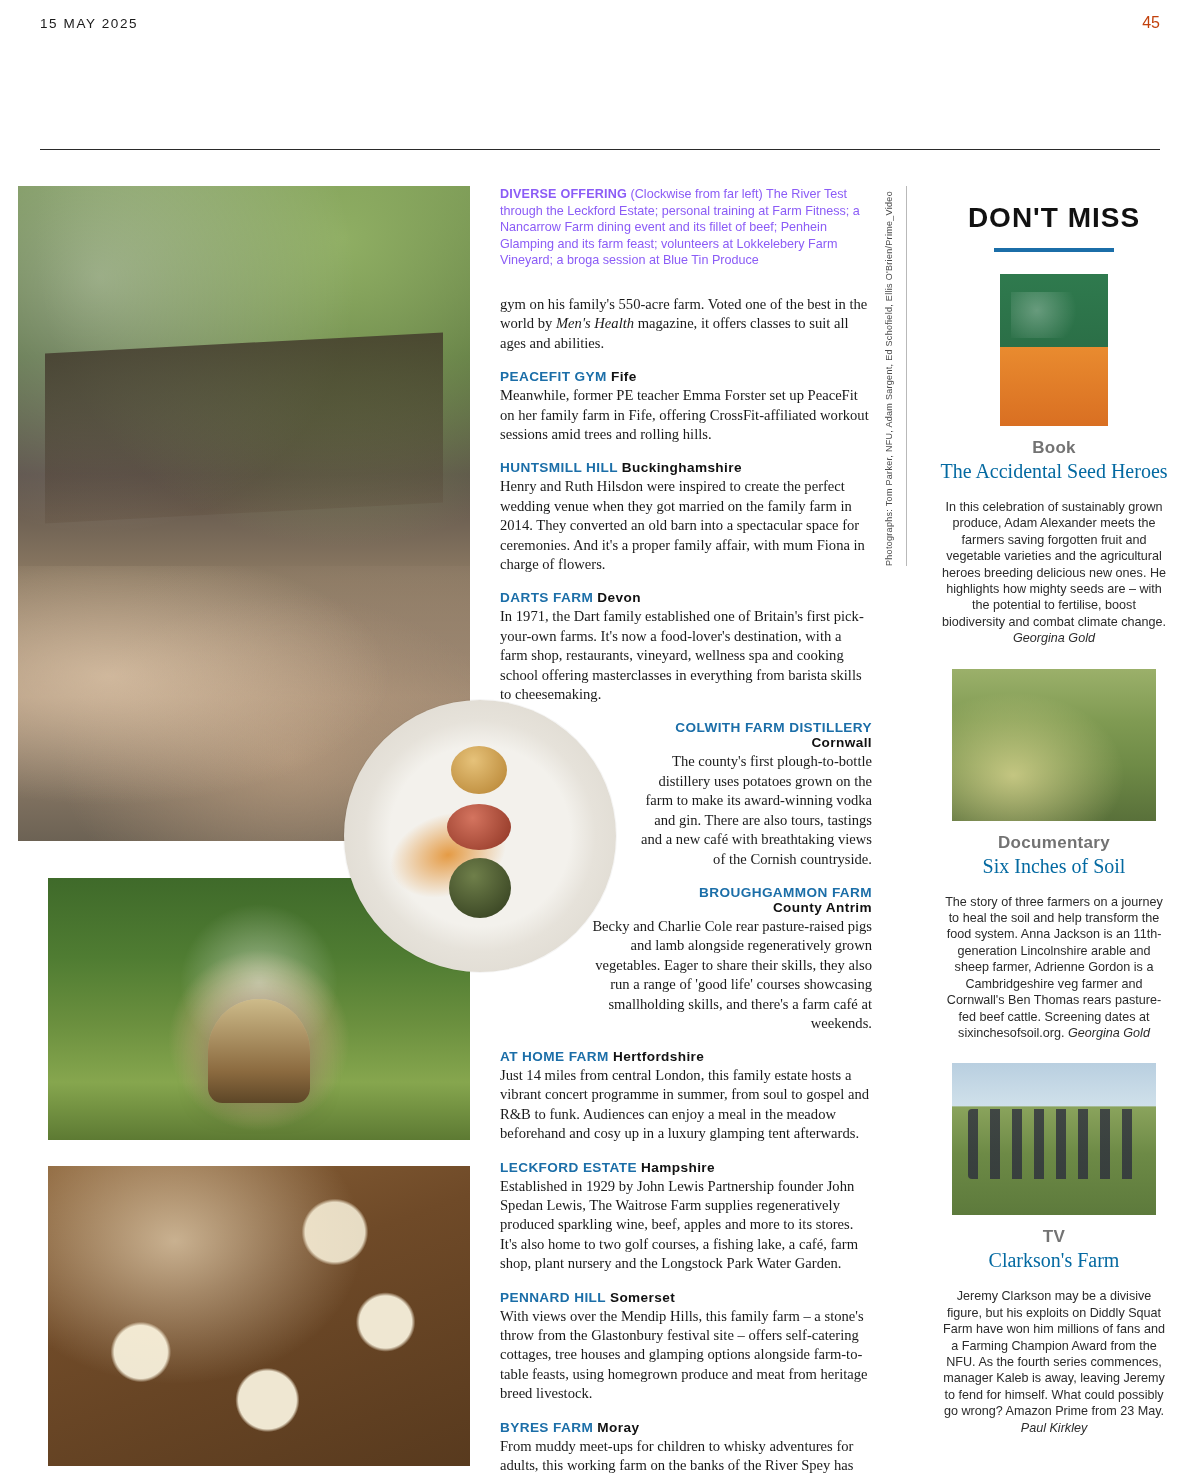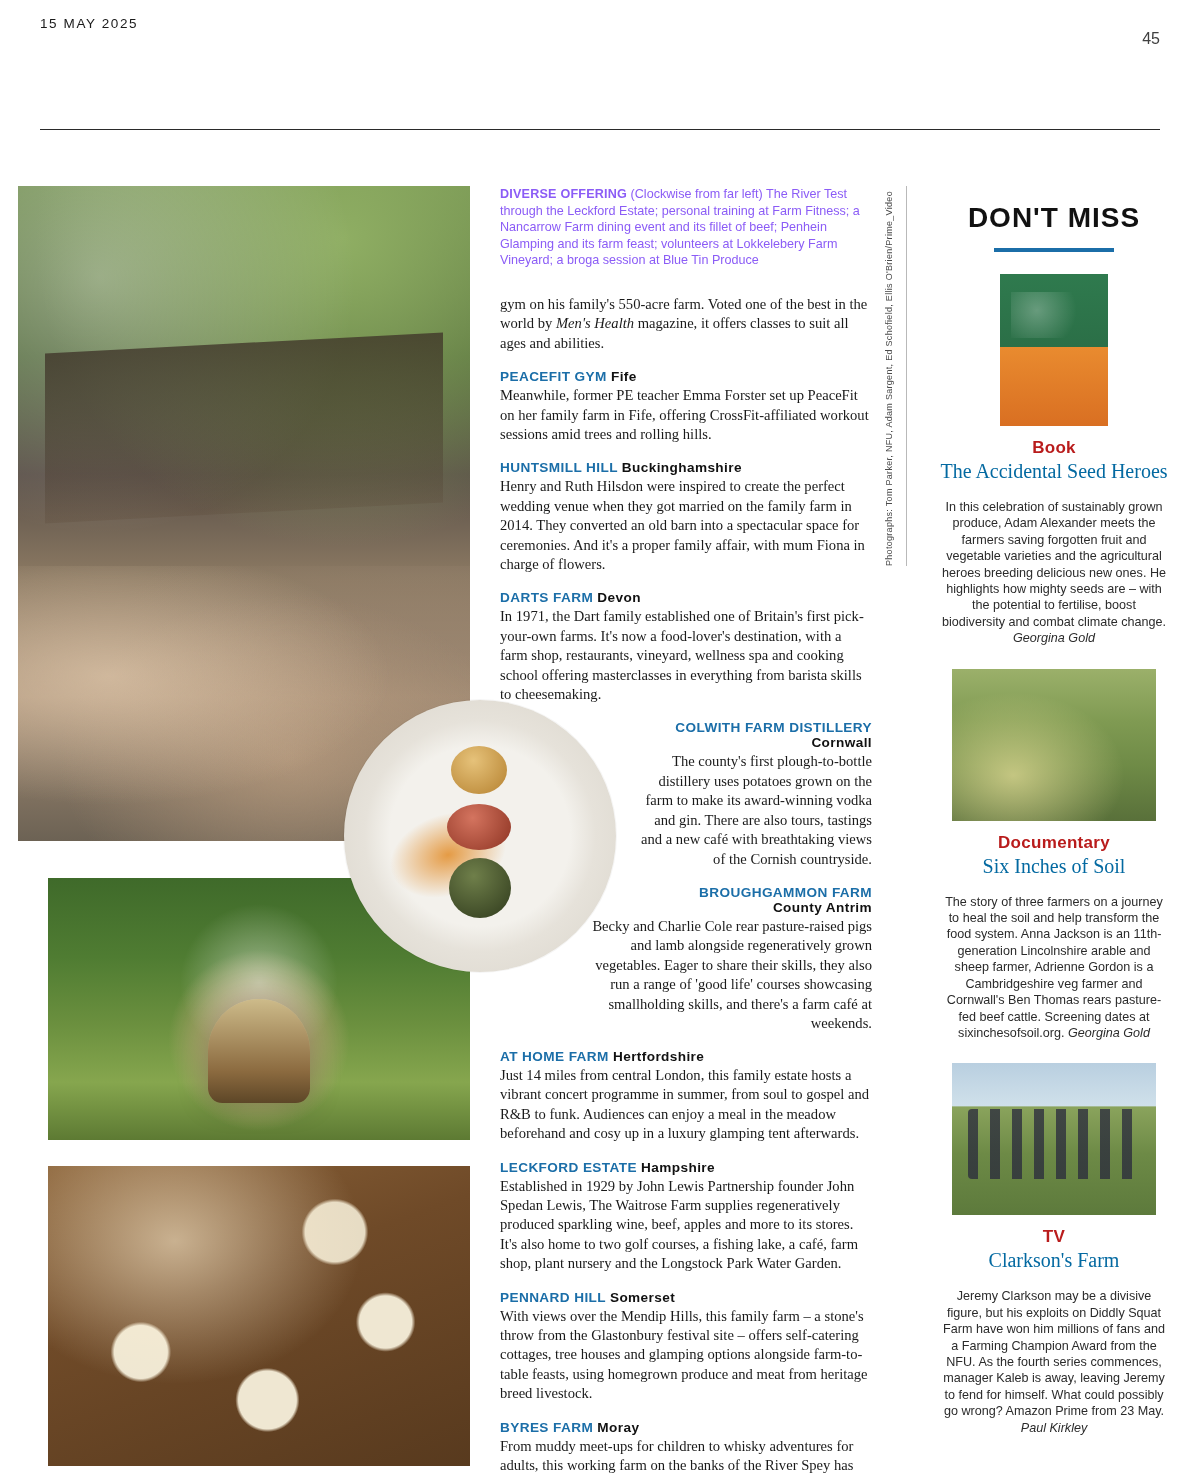--- a/index.html
+++ b/index.html
@@ -10,35 +10,35 @@
     background: #ffffff;
     font-family: "Liberation Serif", serif;
     color: #1a1a1a;
     position: relative;
     overflow: hidden;
   }
 
   
   .page-header {
     position: absolute;
-    left: 40px; right: 40px; top: 0; height: 130px;
+    left: 40px; right: 40px; top: 0; height: 150px;
     border-bottom: 1.5px solid #2a2a2a;
   }
   .header-date {
     position: absolute; left: 0; top: 16px;
     font-family: "Liberation Sans", sans-serif;
     font-size: 13.5px;
     letter-spacing: 1.6px;
     color: #1a1a1a;
   }
   .header-folio {
-    position: absolute; right: 0; top: 30px;
+    position: absolute; right: 0; top: 14px;
     font-family: "Liberation Sans", sans-serif;
     font-size: 16px;
-    color: #404040;
+    color: #c2410c;
   }
 
   
   .img-main {
     position: absolute;
     left: 18px; top: 186px;
     width: 452px; height: 655px;
     overflow: hidden;
     background: #3f5330;
   }
@@ -230,21 +230,21 @@
   .ph.group::after {
     content:"";
     position:absolute; left:8%; top:30%; width:84%; height:46%;
     background: repeating-linear-gradient(90deg, rgba(40,40,60,.75) 0 10px, rgba(255,255,255,0) 10px 22px);
     border-radius: 4px;
   }
   .rail-kicker {
     font-family: "Liberation Sans", sans-serif;
     font-weight: 700;
     font-size: 17px;
-    color: #b91c1c;
+    color: #737373;
     margin: 0 0 2px 0;
     letter-spacing: .3px;
   }
   .rail-name {
     font-family: "Liberation Serif", serif;
     font-size: 20px;
     color: #0369a1;
     margin: 0 0 8px 0;
   }
   .rail-body {

